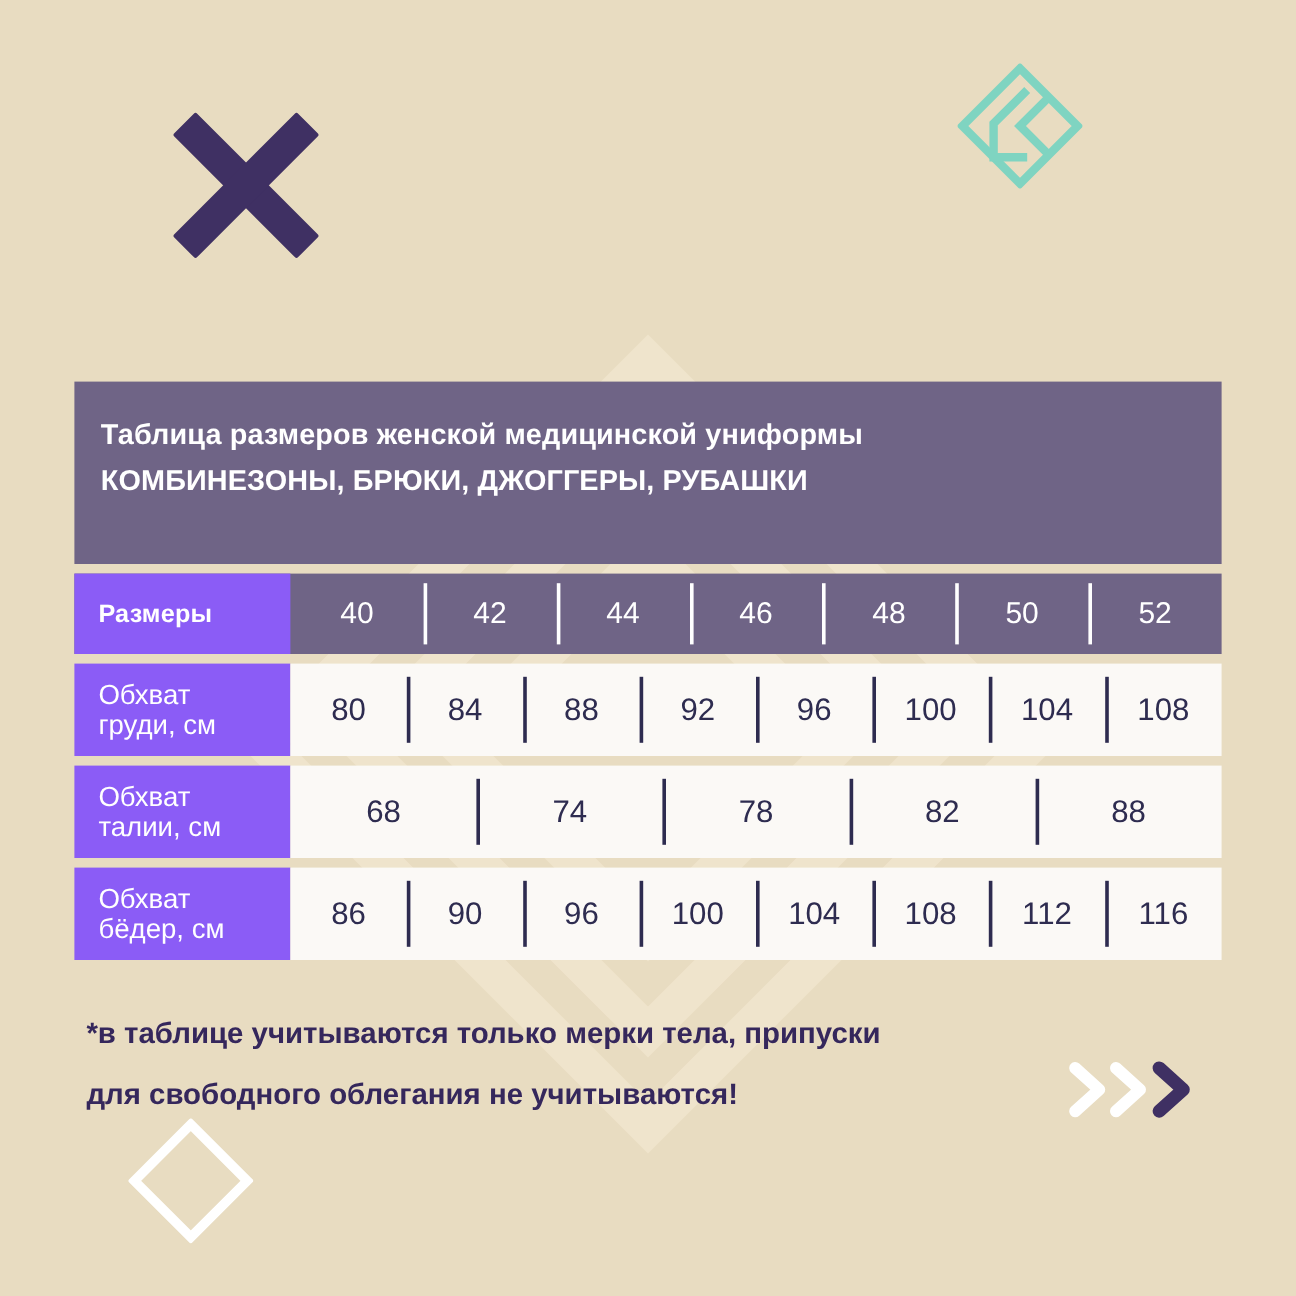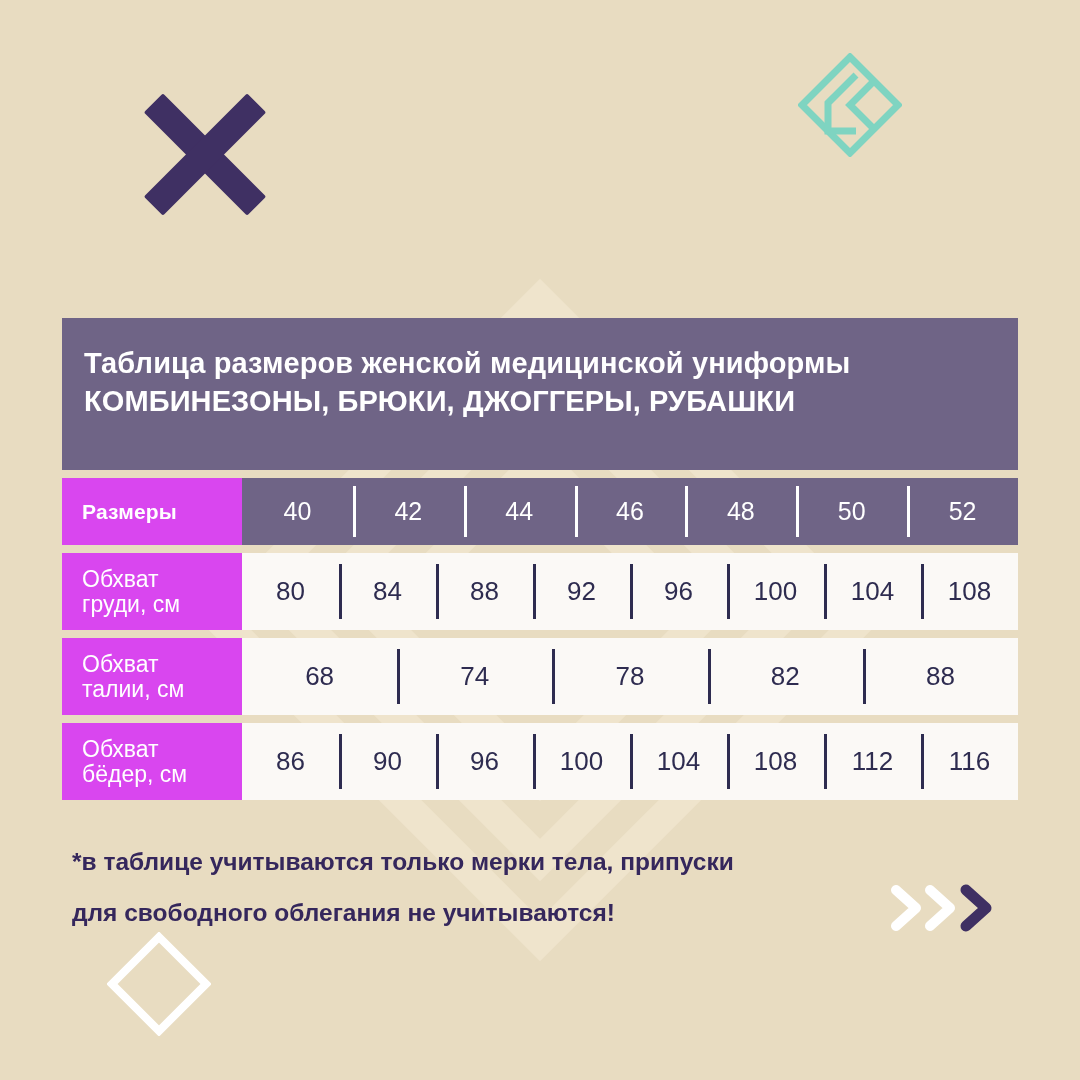--- a/index.html
+++ b/index.html
@@ -83,21 +83,21 @@
     left: 62px;
     top: 318px;
     width: 956px;
     height: 152px;
     background: #6f6486;
     box-sizing: border-box;
     padding: 26px 0 0 22px;
   }
   .title-line {
     color: #ffffff;
-    font-size: 29px;
+    font-size: 24px;
     font-weight: bold;
     line-height: 38px;
     letter-spacing: 0.1px;
     white-space: nowrap;
   }
 
   
   .tbl {
     position: absolute;
     left: 62px;
@@ -115,21 +115,21 @@
     background: #6f6486;
   }
   .row.data {
     height: 77px;
     background: transparent;
   }
 
   .cell-label {
     width: 180px;
     flex: 0 0 180px;
-    background: #d946ef;
+    background: #8b5cf6;
     color: #ffffff;
     display: flex;
     align-items: center;
     box-sizing: border-box;
     padding-left: 20px;
   }
   .row.sizes .cell-label {
     font-size: 21px;
     font-weight: bold;
     letter-spacing: .2px;

